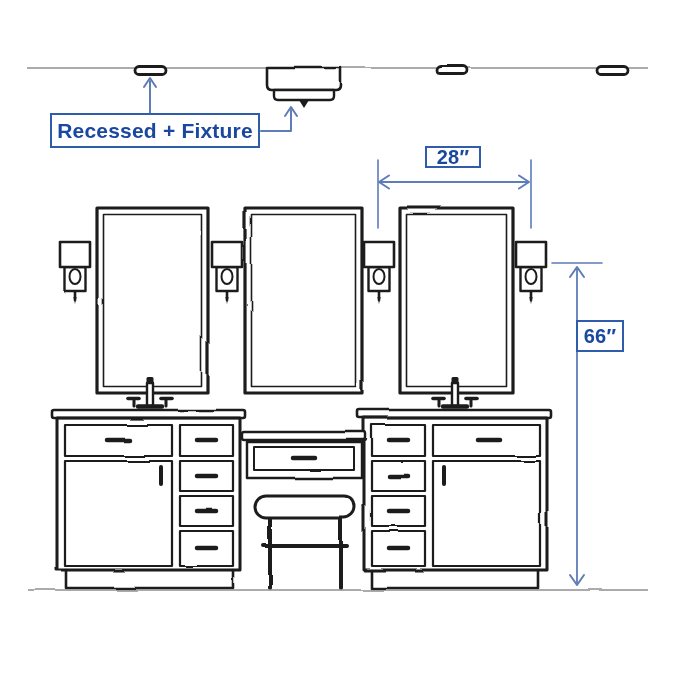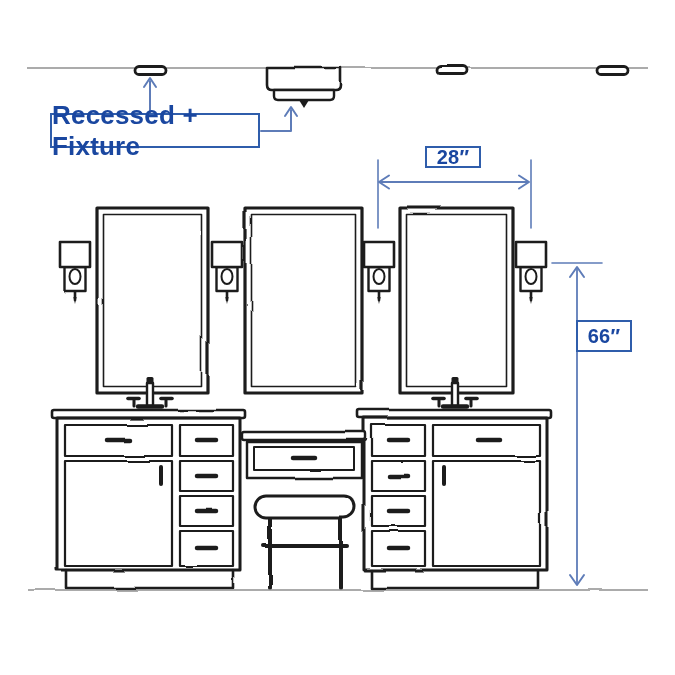--- a/index.html
+++ b/index.html
@@ -23,23 +23,23 @@
   .f-ink{fill:var(--line-art);stroke:none;}
   .s-guide{stroke:var(--guide-line);fill:none;}
   .s-dim{stroke:var(--dimension-line);fill:none;stroke-linecap:round;stroke-linejoin:round;}
   
   .dim-label{
     position:absolute;display:flex;align-items:center;justify-content:center;
     background:#ffffff;border:2px solid var(--annotation-border);
     color:var(--annotation-text);font-weight:bold;box-sizing:border-box;
     z-index:5;letter-spacing:0.2px;
   }
-  #ceiling-label{left:50px;top:113px;width:210px;height:35px;font-size:26px;}
+  #ceiling-label{left:50px;top:113px;width:210px;height:35px;font-size:21px;}
   #width-label{left:425px;top:146px;width:56px;height:22px;font-size:20px;}
-  #height-label{left:576px;top:320px;width:56px;height:32px;font-size:20px;text-align:right;}
+  #height-label{left:576px;top:320px;width:48px;height:32px;font-size:20px;text-align:right;}
 </style>
 </head>
 <body>
 
 <div id="stage">
 
   <svg width="675" height="675" viewBox="0 0 675 675">
     <defs>
       <filter id="sketch" x="-5%" y="-5%" width="110%" height="110%">
         <feTurbulence type="fractalNoise" baseFrequency="0.018" numOctaves="2" seed="7" result="n"></feTurbulence>

